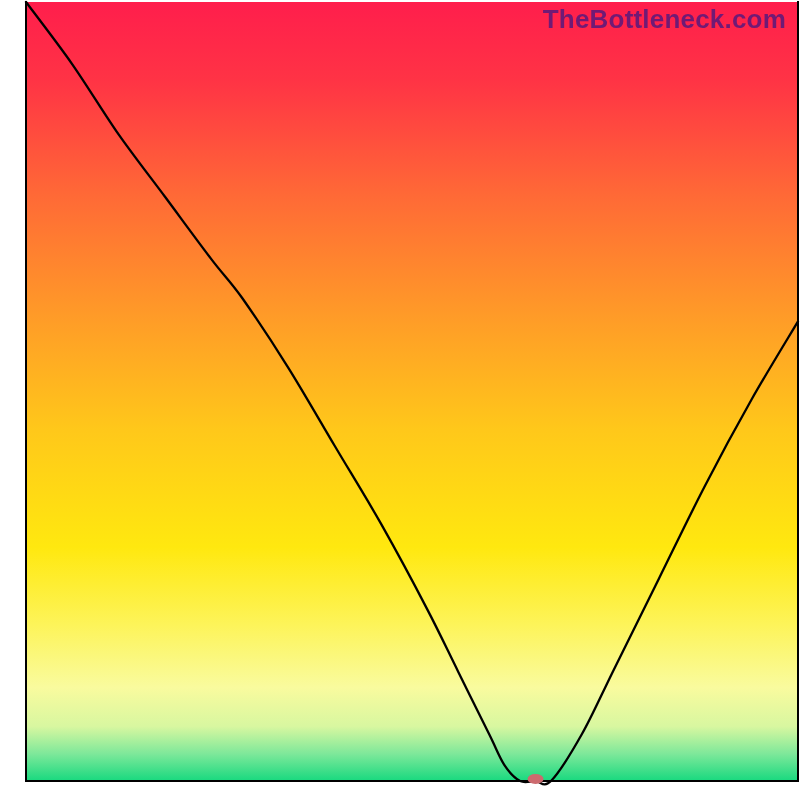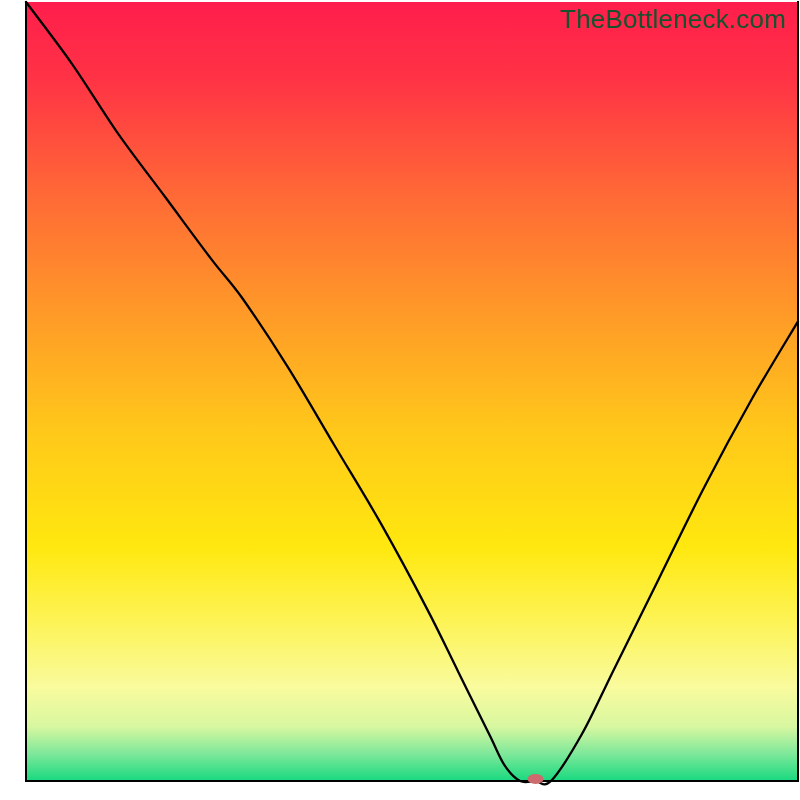--- a/index.html
+++ b/index.html
@@ -13,22 +13,22 @@
   .chart-container {
     position: relative;
     width: 800px;
     height: 800px;
   }
   .watermark {
     position: absolute;
     top: 4px;
     right: 14px;
     font-size: 26px;
-    font-weight: 400;
-    color: #14532d;
+    font-weight: 700;
+    color: #701a75;
     letter-spacing: 0.2px;
     z-index: 10;
   }
   svg {
     display: block;
   }
 </style>
 </head>
 <body>
 

